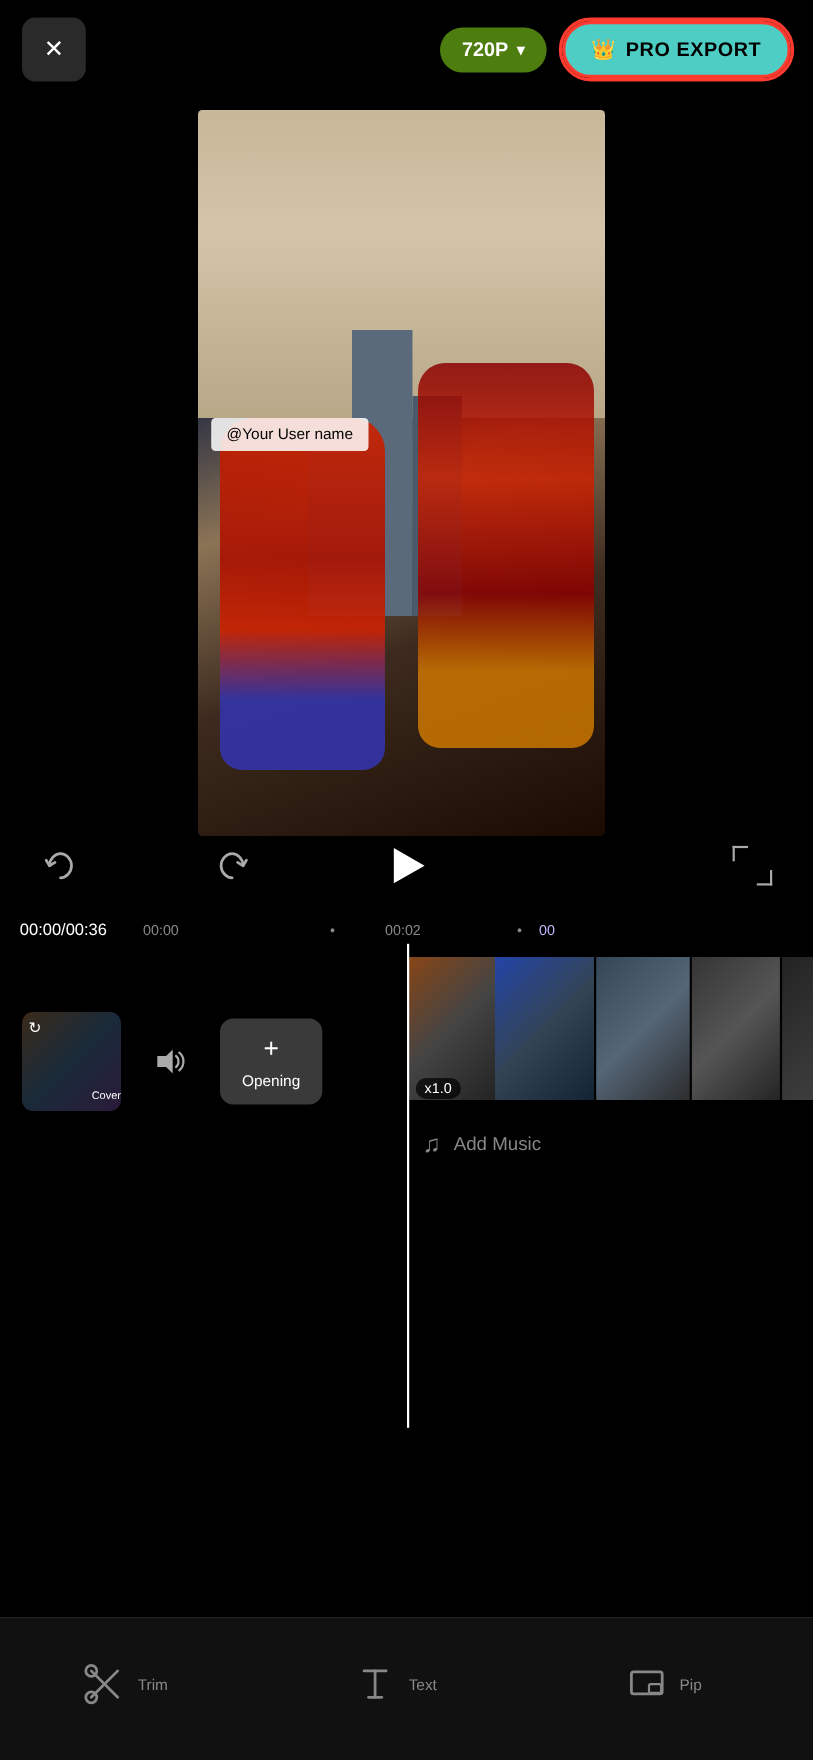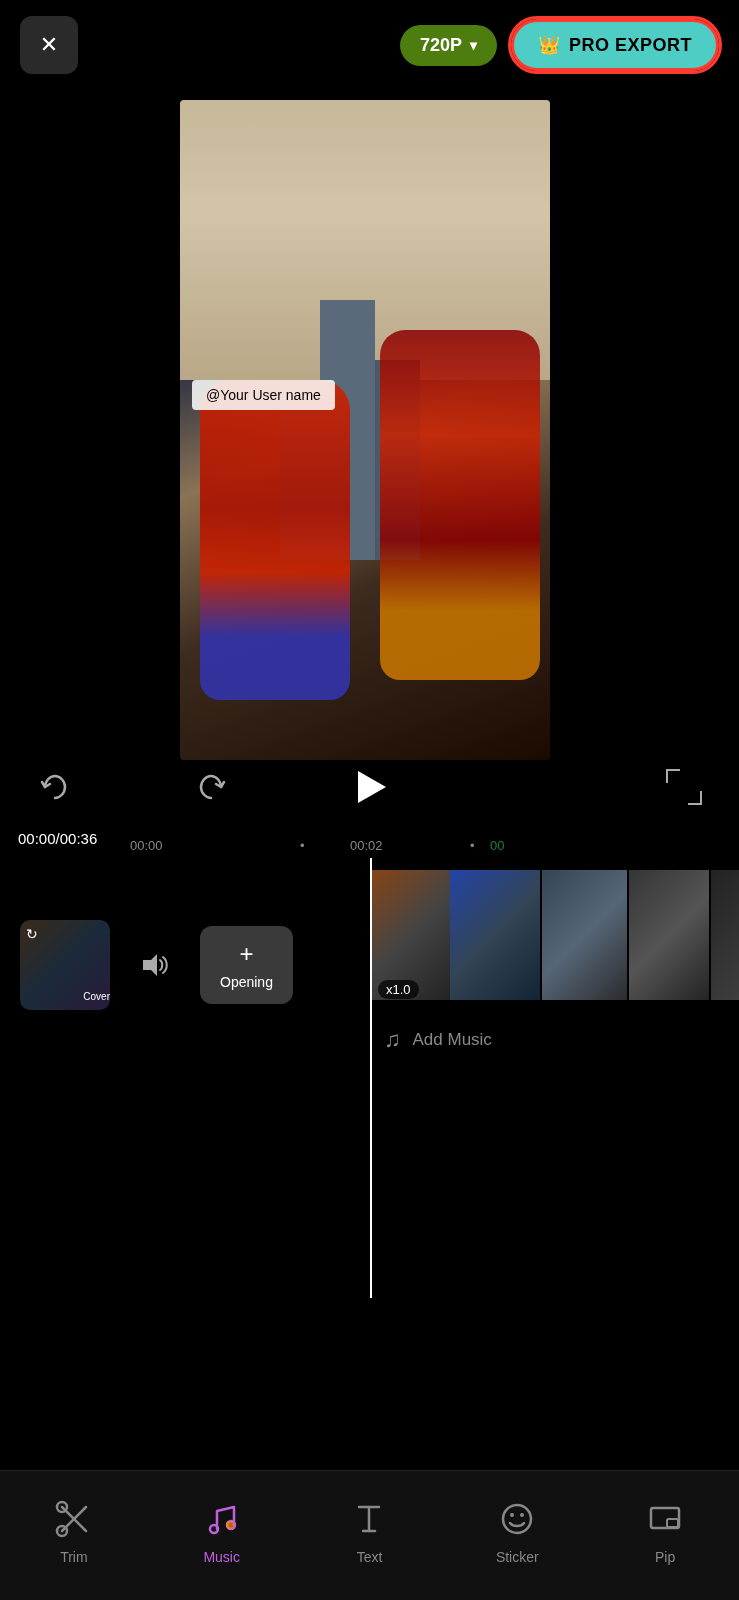--- a/index.html
+++ b/index.html
@@ -239,20 +239,21 @@
     }
 
     
     .timeline {
       position: absolute;
       top: 830px;
       left: 0;
       right: 0;
       height: 30px;
       display: flex;
+      align-items: center;
     }
 
     .time-display {
       padding-left: 18px;
       color: #fff;
       font-size: 15px;
       min-width: 130px;
     }
 
     .time-markers {
@@ -441,21 +442,21 @@
       background: #111;
       border-top: 1px solid #222;
       display: flex;
       align-items: center;
       justify-content: space-around;
       padding: 10px 0 20px 0;
     }
 
     .tool-item {
       display: flex;
-      flex-direction: column;
+      flex-direction: row;
       align-items: center;
       gap: 8px;
       cursor: pointer;
       min-width: 100px;
     }
 
     .tool-icon {
       width: 44px;
       height: 44px;
       display: flex;
@@ -552,21 +553,21 @@
   </button>
 </div>
 
 <div class="timeline">
   <span class="time-display">00:00/00:36</span>
   <div class="time-markers">
     <span class="time-marker" style="left:0px;">00:00</span>
     <span class="time-marker" style="left:170px;">•</span>
     <span class="time-marker" style="left:220px;">00:02</span>
     <span class="time-marker" style="left:340px;">•</span>
-    <span class="time-marker" style="left:360px; color:#15803d;">00</span>
+    <span class="time-marker" style="left:360px; color:#c4b5fd;">00</span>
   </div>
 </div>
 
 <div class="playhead"></div>
 
 <div class="track-area">
   <div class="left-panel">
 
     <div class="cover-thumb">
       <div class="cover-thumb-img"></div>
@@ -612,55 +613,32 @@
       <svg width="40" height="40" viewBox="0 0 40 40" fill="none">
         <line x1="8" y1="8" x2="32" y2="32" stroke="#888" stroke-width="2.5" stroke-linecap="round"></line>
         <circle cx="8" cy="8" r="5" stroke="#888" stroke-width="2.5" fill="none"></circle>
         <circle cx="8" cy="32" r="5" stroke="#888" stroke-width="2.5" fill="none"></circle>
         <line x1="8" y1="32" x2="32" y2="8" stroke="#888" stroke-width="2.5" stroke-linecap="round"></line>
       </svg>
     </div>
     <span class="tool-label">Trim</span>
   </div>
 
-  <div class="tool-item">
-    <div class="tool-icon music-active">
-      <svg width="40" height="40" viewBox="0 0 40 40" fill="none">
-        <path d="M15 30 L15 12 L32 8 L32 26" stroke="#c060e0" stroke-width="2.5" stroke-linecap="round" stroke-linejoin="round" fill="none"></path>
-        <circle cx="12" cy="30" r="4" stroke="#c060e0" stroke-width="2.5" fill="none"></circle>
-        <circle cx="29" cy="26" r="4" stroke="#c060e0" stroke-width="2.5" fill="none"></circle>
-
-        <circle cx="28" cy="26" r="4" fill="#FF8C00" opacity="0.7"></circle>
-      </svg>
-    </div>
-    <span class="tool-label active">Music</span>
-  </div>
 
   <div class="tool-item">
     <div class="tool-icon">
       <svg width="40" height="40" viewBox="0 0 40 40" fill="none">
         <line x1="20" y1="8" x2="20" y2="32" stroke="#888" stroke-width="2.5" stroke-linecap="round"></line>
         <line x1="10" y1="8" x2="30" y2="8" stroke="#888" stroke-width="2.5" stroke-linecap="round"></line>
         <line x1="14" y1="32" x2="26" y2="32" stroke="#888" stroke-width="2.5" stroke-linecap="round"></line>
       </svg>
     </div>
     <span class="tool-label">Text</span>
   </div>
 
-  <div class="tool-item">
-    <div class="tool-icon">
-      <svg width="40" height="40" viewBox="0 0 40 40" fill="none">
-        <circle cx="20" cy="20" r="14" stroke="#888" stroke-width="2.5" fill="none"></circle>
-        <circle cx="15" cy="16" r="2" fill="#888"></circle>
-        <circle cx="25" cy="16" r="2" fill="#888"></circle>
-        <path d="M13 24 C16 28, 24 28, 27 24" stroke="#888" stroke-width="2.5" stroke-linecap="round" fill="none"></path>
-      </svg>
-    </div>
-    <span class="tool-label">Sticker</span>
-  </div>
 
 
   <div class="tool-item">
     <div class="tool-icon">
       <svg width="40" height="40" viewBox="0 0 40 40" fill="none">
         <rect x="6" y="9" width="28" height="20" rx="2" stroke="#888" stroke-width="2.5" fill="none"></rect>
         <rect x="22" y="20" width="11" height="8" rx="1.5" stroke="#888" stroke-width="2" fill="none"></rect>
       </svg>
     </div>
     <span class="tool-label">Pip</span>

